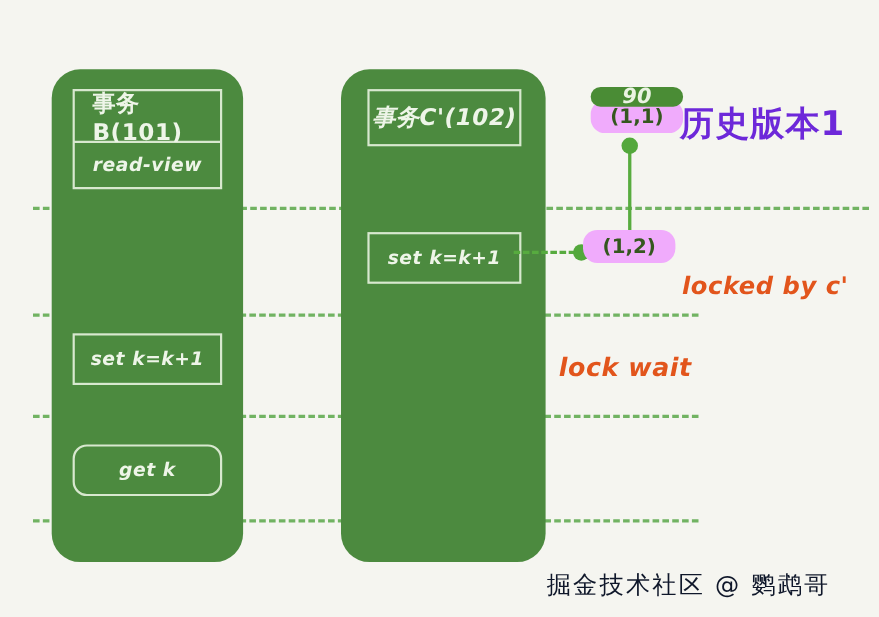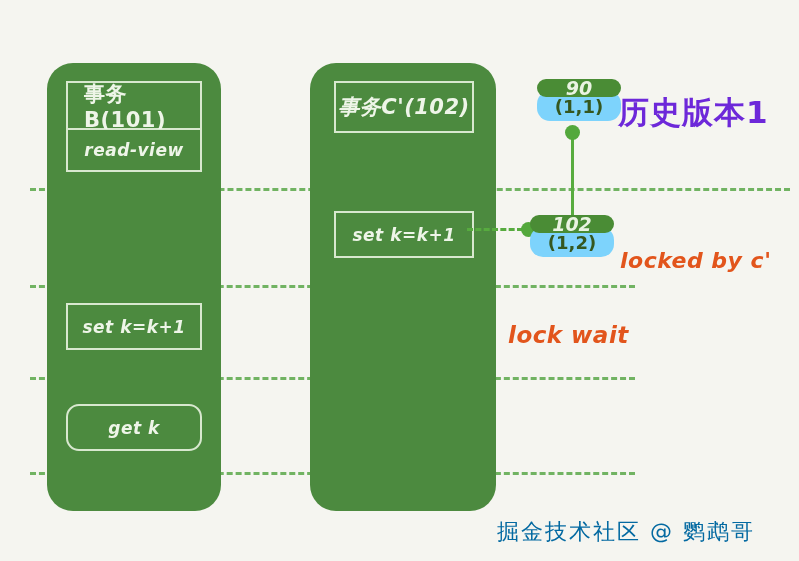--- a/index.html
+++ b/index.html
@@ -81,21 +81,21 @@
     align-items: center;
     justify-content: center;
     color: #eaf3e2;
     font-size: 19px;
     font-style: italic;
     font-weight: 700;
     position: relative;
     z-index: 2;
   }
   .ver-body {
-    background: #7dd3fc;
+    background: #f0abfc;
     border-radius: 13px;
     height: 30px;
     margin-top: -6px;
     display: flex;
     align-items: center;
     justify-content: center;
     color: #35571f;
     font-size: 18px;
     font-weight: 700;
   }
@@ -159,21 +159,21 @@
   #label-current  { left: 620px; top: 214px; }
   #label-locked   { left: 620px; top: 248px; }
   #label-lockwait { left: 508px; top: 322px; font-size: 23px; }
 
   
   #watermark {
     position: absolute;
     left: 497px;
     top: 517px;
     font-size: 22px;
-    color: #0369a1;
+    color: #0f172a;
     letter-spacing: 2px;
     font-family: "DejaVu Sans", sans-serif;
     white-space: nowrap;
   }
 </style>
 </head>
 <body>
 
 <div id="canvas">
 
@@ -199,21 +199,20 @@
 
   <div id="inbound-dash"></div>
   <div id="inbound-dot"></div>
 
   <div id="ver-hist" class="version-record">
     <div class="ver-head">90</div>
     <div class="ver-body">(1,1)</div>
   </div>
 
   <div id="ver-curr" class="version-record">
-    <div class="ver-head">102</div>
     <div class="ver-body">(1,2)</div>
   </div>
 
   <div id="label-history" class="annotation ann-cn">历史版本1</div>
   <div id="label-locked" class="annotation ann-orange">locked by c'</div>
   <div id="label-lockwait" class="annotation ann-orange">lock wait</div>
 
   <div id="watermark">掘金技术社区 @ 鹦鹉哥</div>
 
 </div>

